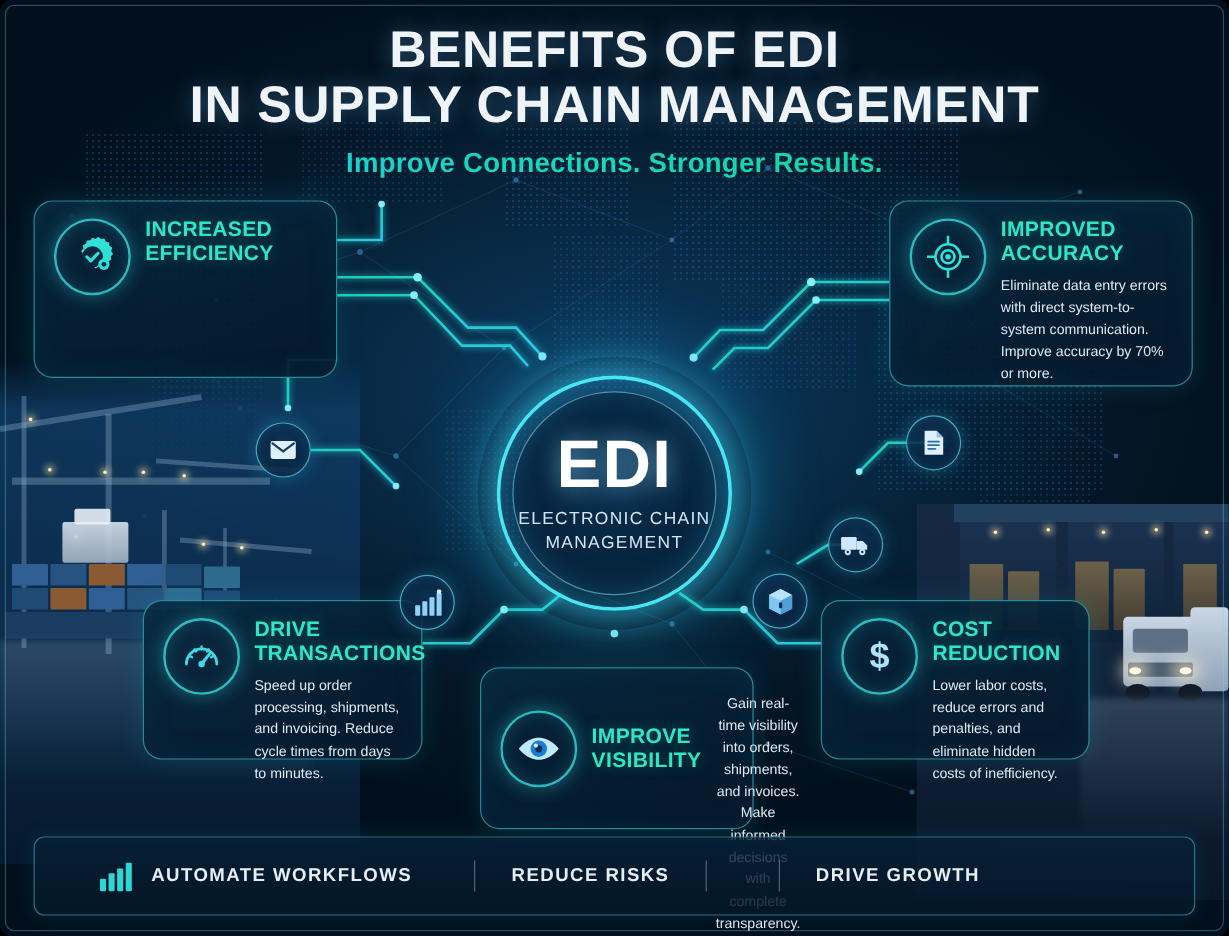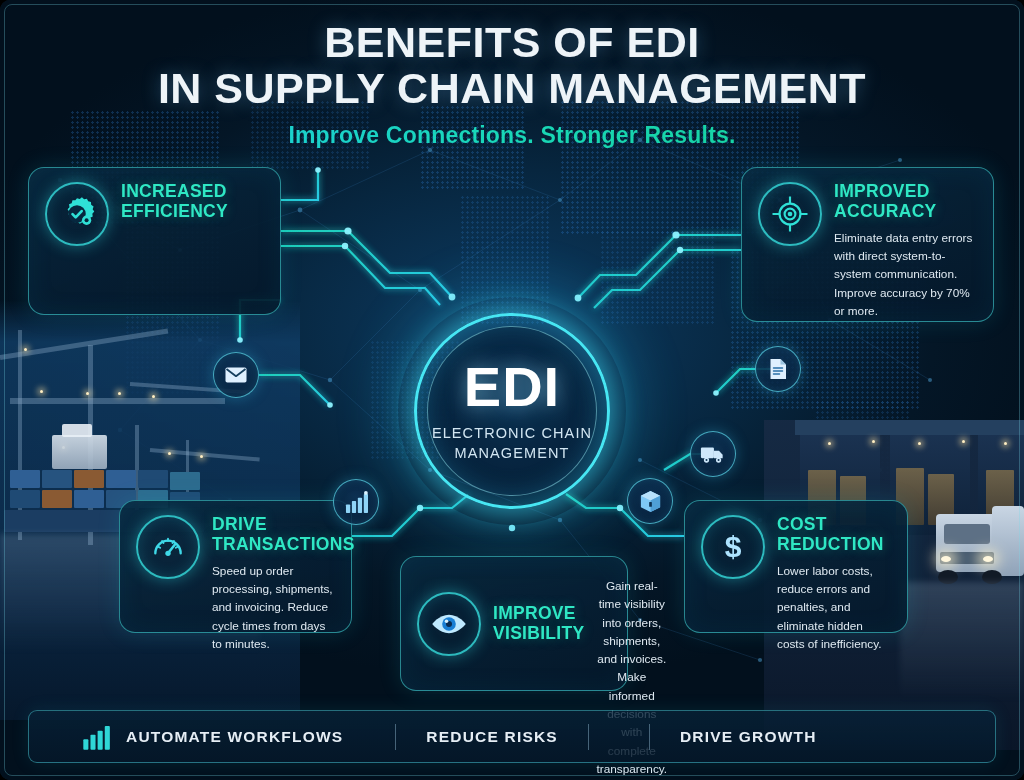--- a/index.html
+++ b/index.html
@@ -165,21 +165,21 @@
     box-shadow: 0 0 14px rgba(50,180,220,.35), inset 0 0 10px rgba(40,150,200,.25);
   }
   #node-mail   { left: 213px; top: 352px; }
   #node-doc    { left: 755px; top: 346px; }
   #node-truck  { left: 690px; top: 431px; }
   #node-box    { left: 627px; top: 478px; }
   #node-chart  { left: 333px; top: 479px; }
 
   
   .footer {
-    position: absolute; left: 28px; bottom: 17px; width: 968px; height: 53px;
+    position: absolute; left: 28px; bottom: 17px; width: 968px; height: 66px;
     border: 1px solid rgba(80,220,230,.45);
     border-radius: 9px;
     background: linear-gradient(to bottom, rgba(7,34,56,.80), rgba(5,24,42,.85));
     display: flex; align-items: center;
     box-shadow: 0 0 18px rgba(30,170,200,.12);
   }
   .foot-ic { margin-left: 52px; margin-right: 15px; display:flex; align-items:center; }
   .foot-items { display:flex; align-items:center; flex: 1 1 auto; }
   .foot-item {
     font-size: 15.5px; font-weight: 600; letter-spacing: 1.2px;

